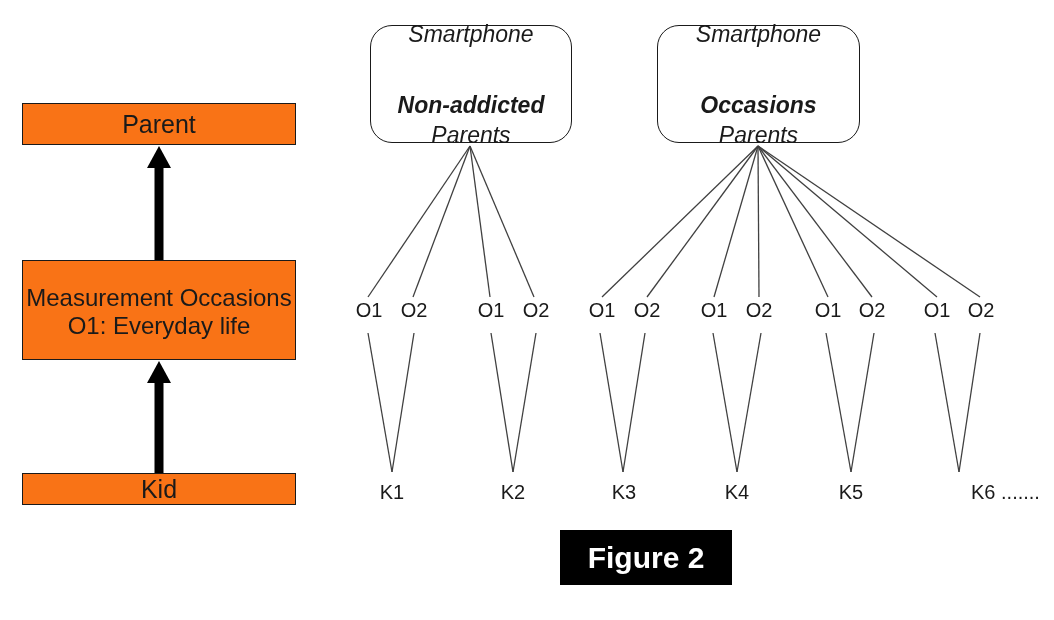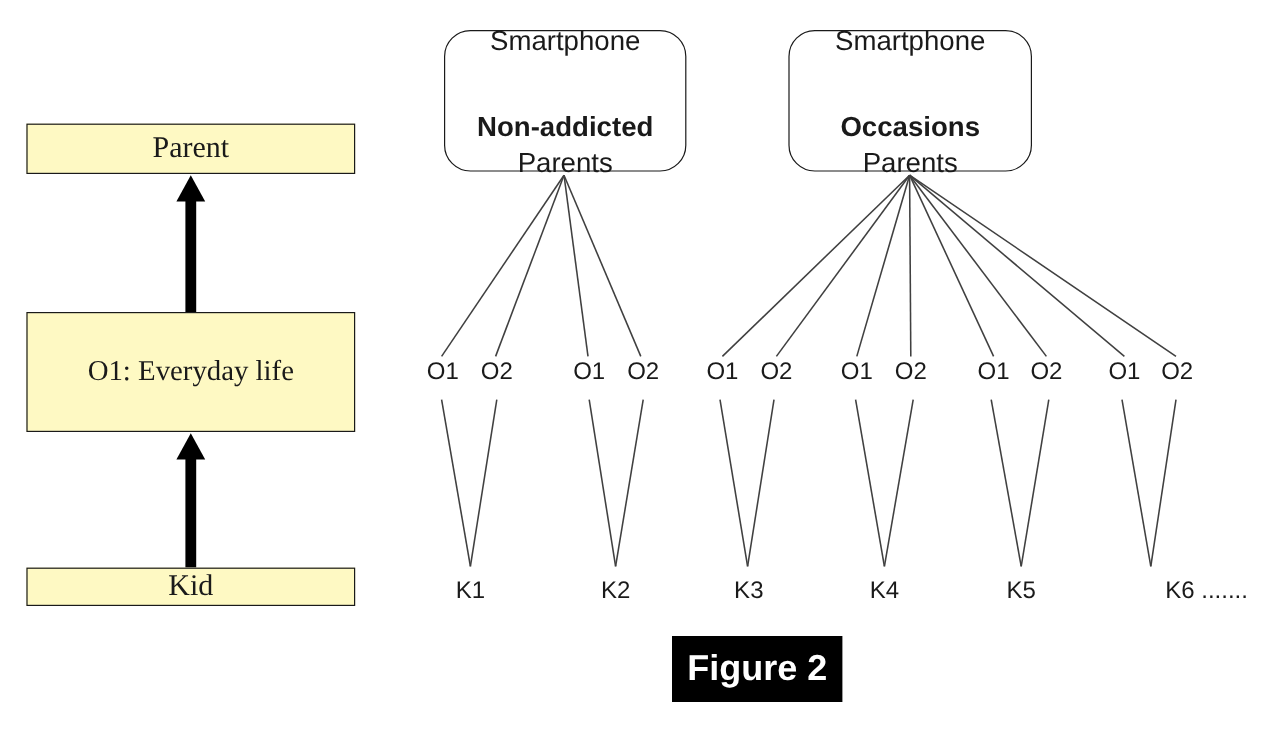--- a/index.html
+++ b/index.html
@@ -19,64 +19,64 @@
   .lines-svg {
     position: absolute;
     left: 0;
     top: 0;
     width: 1054px;
     height: 620px;
   }
   .box {
     position: absolute;
     border: 1.6px solid #1a1a1a;
-    background: #fef9c3;
+    background: #f97316;
     display: flex;
     flex-direction: column;
     justify-content: center;
     text-align: center;
     box-sizing: border-box;
-    font-family: Liberation Serif, serif;
   }
   .box.parent-box   { left: 22px;  top: 103px; width: 274px; height: 42px; font-size: 25px; }
   .box.measure-box  { left: 22px;  top: 260px; width: 274px; height: 100px; }
   .box.kid-box      { left: 22px;  top: 473px; width: 274px; height: 32px; font-size: 25px; }
   .measure-title    { font-size: 24px; line-height: 32px; }
   .measure-sub      { font-size: 24px; line-height: 24px; }
   .roundbox {
     position: absolute;
     border: 1.8px solid #1a1a1a;
     border-radius: 22px;
     background: #ffffff;
     display: flex;
     flex-direction: column;
     align-items: center;
     justify-content: center;
     text-align: center;
     box-sizing: border-box;
     font-size: 23px;
     line-height: 30px;
+    font-style: italic;
   }
   .roundbox.nonaddicted { left: 370px; top: 25px; width: 202px; height: 118px; }
   .roundbox.addicted    { left: 657px; top: 25px; width: 203px; height: 118px; }
   .bold { font-weight: bold; margin-top: 41px; }
   .olabel, .klabel {
     position: absolute;
     font-size: 20px;
     white-space: nowrap;
     transform: translateX(-50%);
   }
   .olabel { top: 299px; }
   .klabel { top: 481px; }
   .klabel.left-anchored { transform: none; margin-left: 25px; }
   .caption {
     position: absolute;
     left: 560px;
     top: 530px;
-    width: 142px;
+    width: 172px;
     height: 55px;
     background: #000000;
     color: #ffffff;
     font-weight: bold;
     font-size: 30px;
     display: flex;
     align-items: center;
     justify-content: center;
   }
 </style>
@@ -128,20 +128,21 @@
       <line x1="159" y1="260" x2="159" y2="165" stroke="#000000" stroke-width="9"></line>
       <polygon points="159,146 147,168 171,168" fill="#000000"></polygon>
     </g>
   </svg>
 
   <div class="box parent-box">
     <span>Parent</span>
   </div>
 
   <div class="box measure-box">
+    <div class="measure-title">Measurement Occasions</div>
     <div class="measure-sub">O1: Everyday life</div>
   </div>
 
   <div class="box kid-box">
     <span>Kid</span>
   </div>
 
   <div class="roundbox nonaddicted">
     <div>Smartphone</div>
     <div class="bold">Non-addicted</div>

